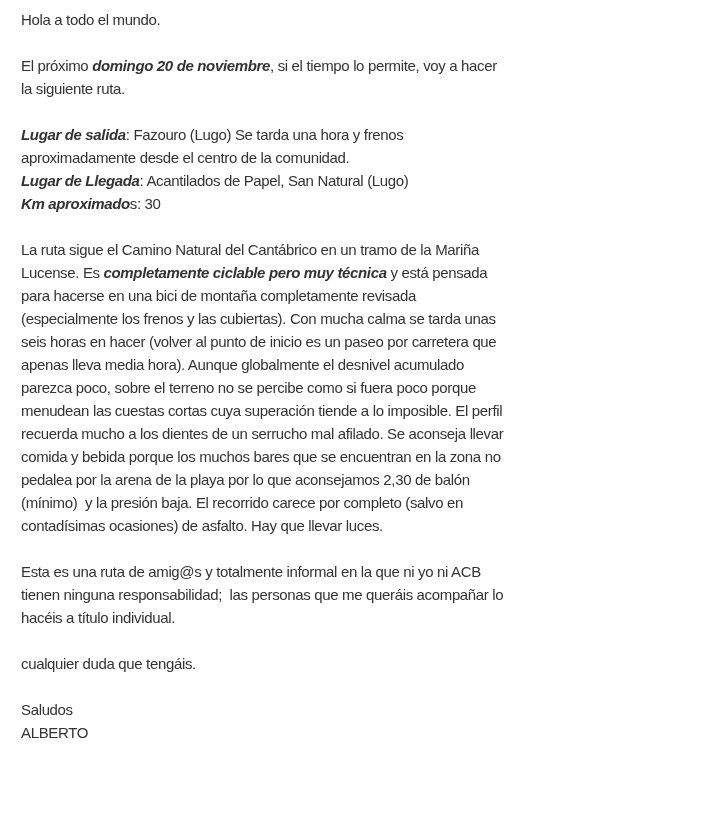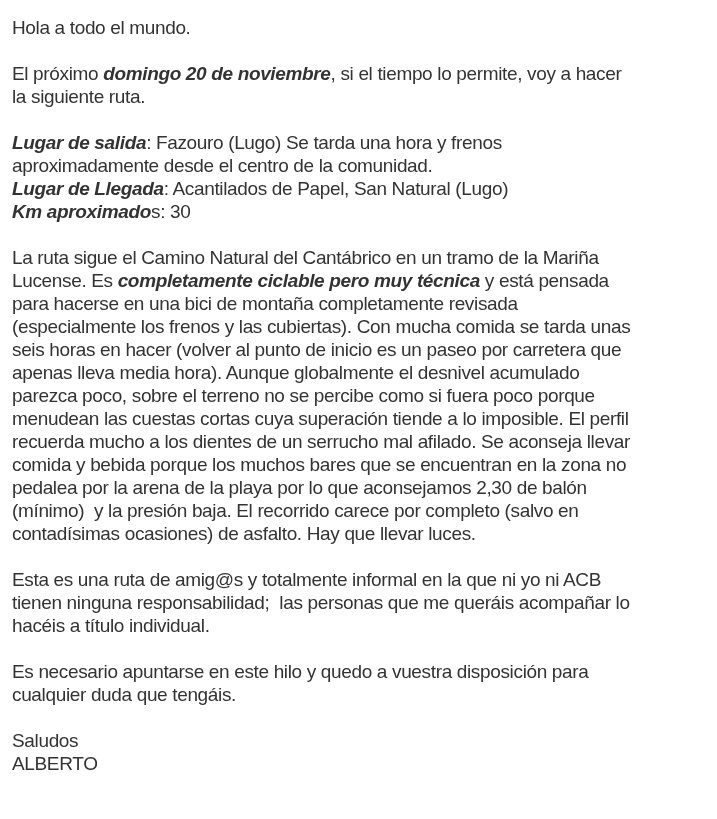--- a/index.html
+++ b/index.html
@@ -6,27 +6,28 @@
       margin: 0;
       padding: 0;
       background: #ffffff;
     }
     body {
       width: 717px;
       height: 819px;
       overflow: hidden;
     }
     .doc {
-      padding: 16px 10px 0 12px;
+      padding: 8px 10px 0 12px;
       font-family: "Liberation Sans", sans-serif;
-      font-size: 19px;
+      font-size: 15px;
       line-height: 23px;
       color: #333333;
       letter-spacing: -0.35px;
       word-spacing: 0px;
+      margin-left: 9px;
     }
     .para {
       margin: 0 0 23px 0;
       white-space: normal;
     }
     .line {
       display: block;
       white-space: pre;
     }
     b {
@@ -52,40 +53,39 @@
     <span class="line"><b>Lugar de salida</b><span>: Fazouro (Lugo) Se tarda una hora y frenos</span></span>
     <span class="line">aproximadamente desde el centro de la comunidad.</span>
     <span class="line"><b>Lugar de Llegada</b><span>: Acantilados de Papel, San Natural (Lugo)</span></span>
     <span class="line"><b>Km aproximado</b><span>s: 30</span></span>
   </p>
 
   <p class="para">
     <span class="line">La ruta sigue el Camino Natural del Cantábrico en un tramo de la Mariña</span>
     <span class="line"><span>Lucense. Es </span><b>completamente ciclable pero muy técnica</b><span> y está pensada</span></span>
     <span class="line">para hacerse en una bici de montaña completamente revisada</span>
-    <span class="line">(especialmente los frenos y las cubiertas). Con mucha comida se tarda unas</span>
+    <span class="line">(especialmente los frenos y las cubiertas). Con mucha calma se tarda unas</span>
     <span class="line">seis horas en hacer (volver al punto de inicio es un paseo por carretera que</span>
     <span class="line">apenas lleva media hora). Aunque globalmente el desnivel acumulado</span>
     <span class="line">parezca poco, sobre el terreno no se percibe como si fuera poco porque</span>
     <span class="line">menudean las cuestas cortas cuya superación tiende a lo imposible. El perfil</span>
     <span class="line">recuerda mucho a los dientes de un serrucho mal afilado. Se aconseja llevar</span>
     <span class="line">comida y bebida porque los muchos bares que se encuentran en la zona no</span>
     <span class="line">pedalea por la arena de la playa por lo que aconsejamos 2,30 de balón</span>
     <span class="line">(mínimo)  y la presión baja. El recorrido carece por completo (salvo en</span>
     <span class="line">contadísimas ocasiones) de asfalto. Hay que llevar luces.</span>
   </p>
 
   <p class="para">
     <span class="line">Esta es una ruta de amig@s y totalmente informal en la que ni yo ni ACB</span>
     <span class="line">tienen ninguna responsabilidad;  las personas que me queráis acompañar lo</span>
     <span class="line">hacéis a título individual.</span>
   </p>
 
   <p class="para">
-    <span class="line">Es necesario apuntarse en este hilo y quedo a vuestra disposición para</span>
     <span class="line">cualquier duda que tengáis.</span>
   </p>
 
   <p class="para">
     <span class="line">Saludos</span>
     <span class="line">ALBERTO</span>
   </p>
 
 </div>
 

